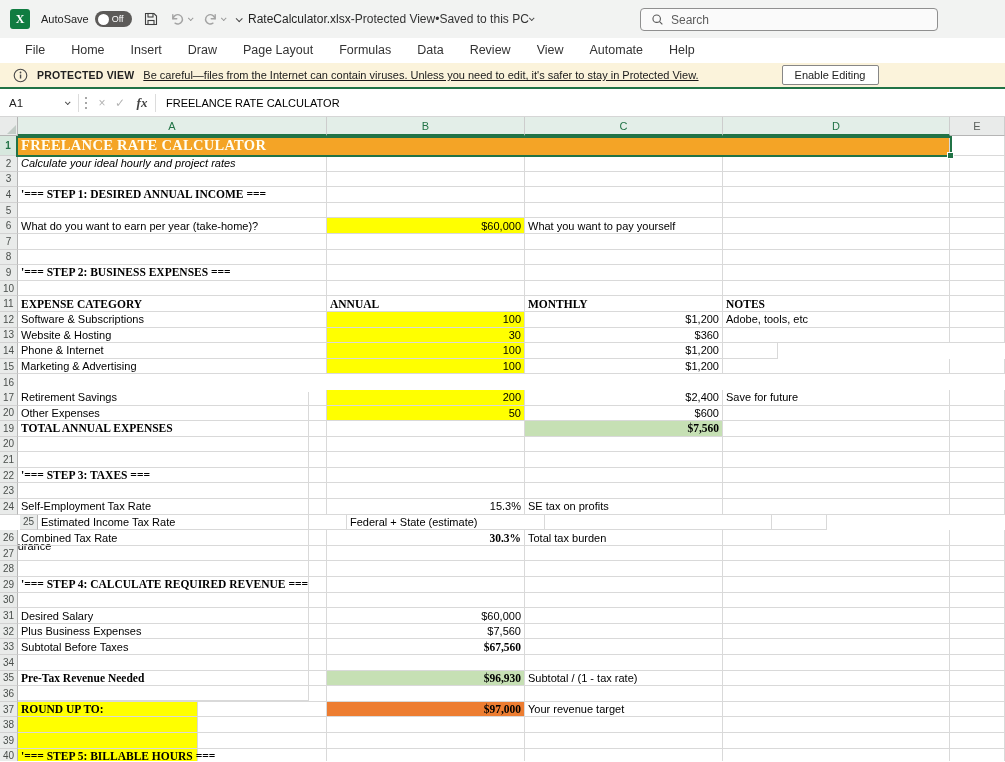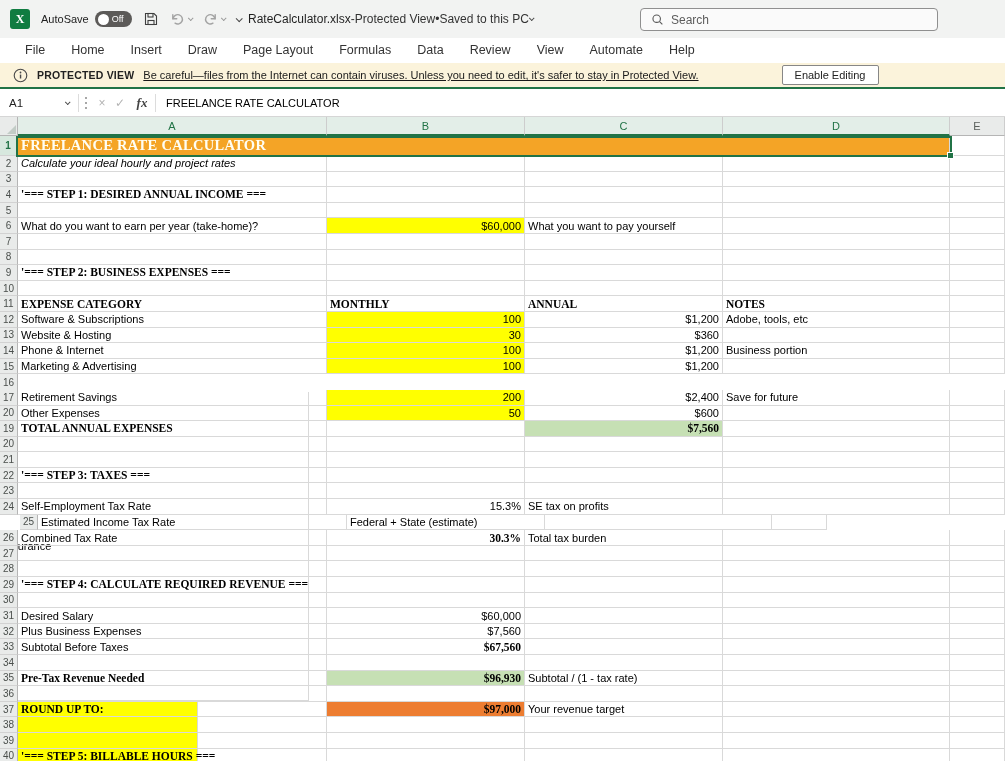--- a/index.html
+++ b/index.html
@@ -264,22 +264,22 @@
       <div class="row-header">10</div>
       <div class="cell" style="width: 309px; flex: 0 0 309px;"></div>
       <div class="cell" style="width: 198px; flex: 0 0 198px;"></div>
       <div class="cell" style="width: 198px; flex: 0 0 198px;"></div>
       <div class="cell" style="width: 227px; flex: 0 0 227px;"></div>
       <div class="cell" style="width: 55px; flex: 0 0 55px;"></div>
     </div>
     <div class="grid-row" style="height: 15.6px;">
       <div class="row-header">11</div>
       <div class="cell b" style="width: 309px; flex: 0 0 309px;">EXPENSE CATEGORY</div>
+      <div class="cell b" style="width: 198px; flex: 0 0 198px;">ANNUAL</div>
       <div class="cell b" style="width: 198px; flex: 0 0 198px;">MONTHLY</div>
-      <div class="cell b" style="width: 198px; flex: 0 0 198px;">ANNUAL</div>
       <div class="cell b" style="width: 227px; flex: 0 0 227px;">NOTES</div>
       <div class="cell" style="width: 55px; flex: 0 0 55px;"></div>
     </div>
     <div class="grid-row" style="height: 15.6px;">
       <div class="row-header">12</div>
       <div class="cell" style="width: 309px; flex: 0 0 309px;">Software &amp; Subscriptions</div>
       <div class="cell right bg-yellow" style="width: 198px; flex: 0 0 198px;">100</div>
       <div class="cell right" style="width: 198px; flex: 0 0 198px;">$1,200</div>
       <div class="cell" style="width: 227px; flex: 0 0 227px;">Adobe, tools, etc</div>
       <div class="cell" style="width: 55px; flex: 0 0 55px;"></div>
@@ -290,21 +290,20 @@
       <div class="cell right bg-yellow" style="width: 198px; flex: 0 0 198px;">30</div>
       <div class="cell right" style="width: 198px; flex: 0 0 198px;">$360</div>
       <div class="cell" style="width: 227px; flex: 0 0 227px;"></div>
       <div class="cell" style="width: 55px; flex: 0 0 55px;"></div>
     </div>
     <div class="grid-row" style="height: 15.6px;">
       <div class="row-header">14</div>
       <div class="cell" style="width: 309px; flex: 0 0 309px;">Phone &amp; Internet</div>
       <div class="cell right bg-yellow" style="width: 198px; flex: 0 0 198px;">100</div>
       <div class="cell right" style="width: 198px; flex: 0 0 198px;">$1,200</div>
-      <div class="cell" style="width: 227px; flex: 0 0 227px;">Business portion</div>
       <div class="cell" style="width: 55px; flex: 0 0 55px;"></div>
     </div>
     <div class="grid-row" style="height: 15.6px;">
       <div class="row-header">15</div>
       <div class="cell" style="width: 309px; flex: 0 0 309px;">Marketing &amp; Advertising</div>
       <div class="cell right bg-yellow" style="width: 198px; flex: 0 0 198px;">100</div>
       <div class="cell right" style="width: 198px; flex: 0 0 198px;">$1,200</div>
       <div class="cell" style="width: 227px; flex: 0 0 227px;"></div>
       <div class="cell" style="width: 55px; flex: 0 0 55px;"></div>
     </div>

